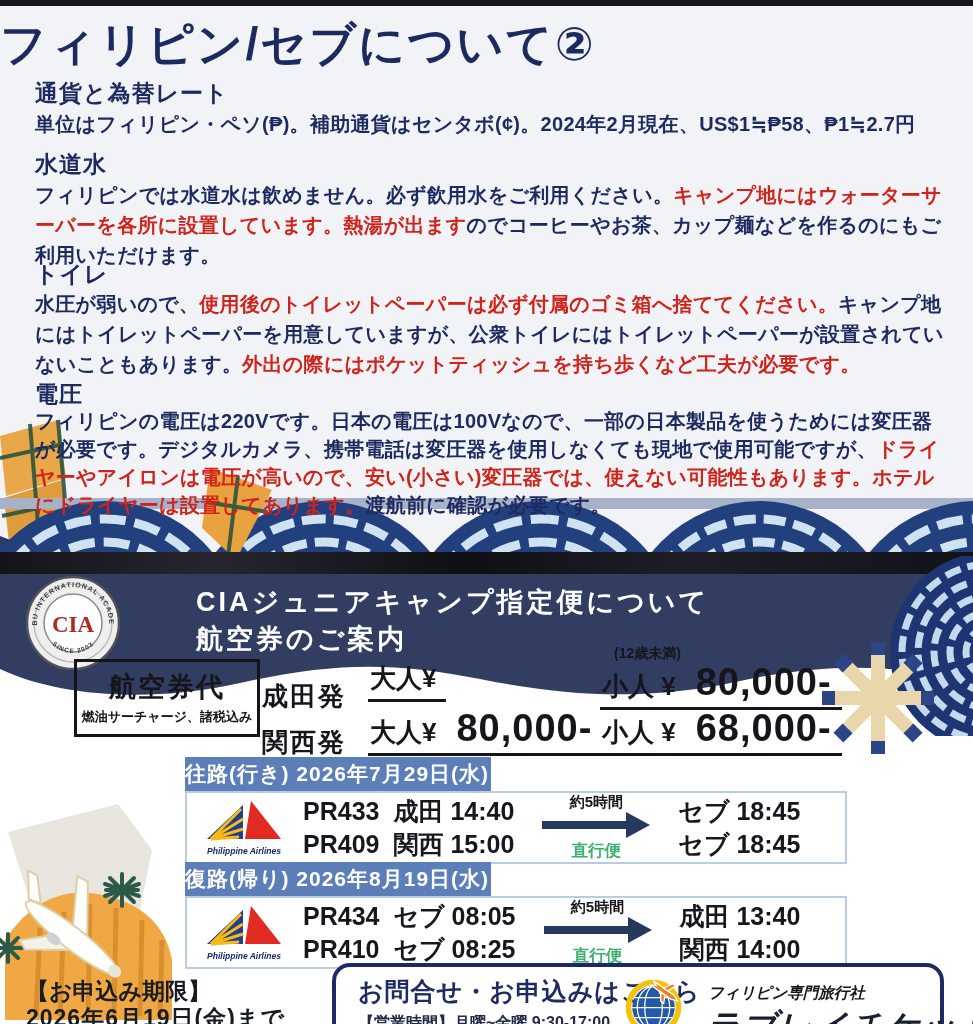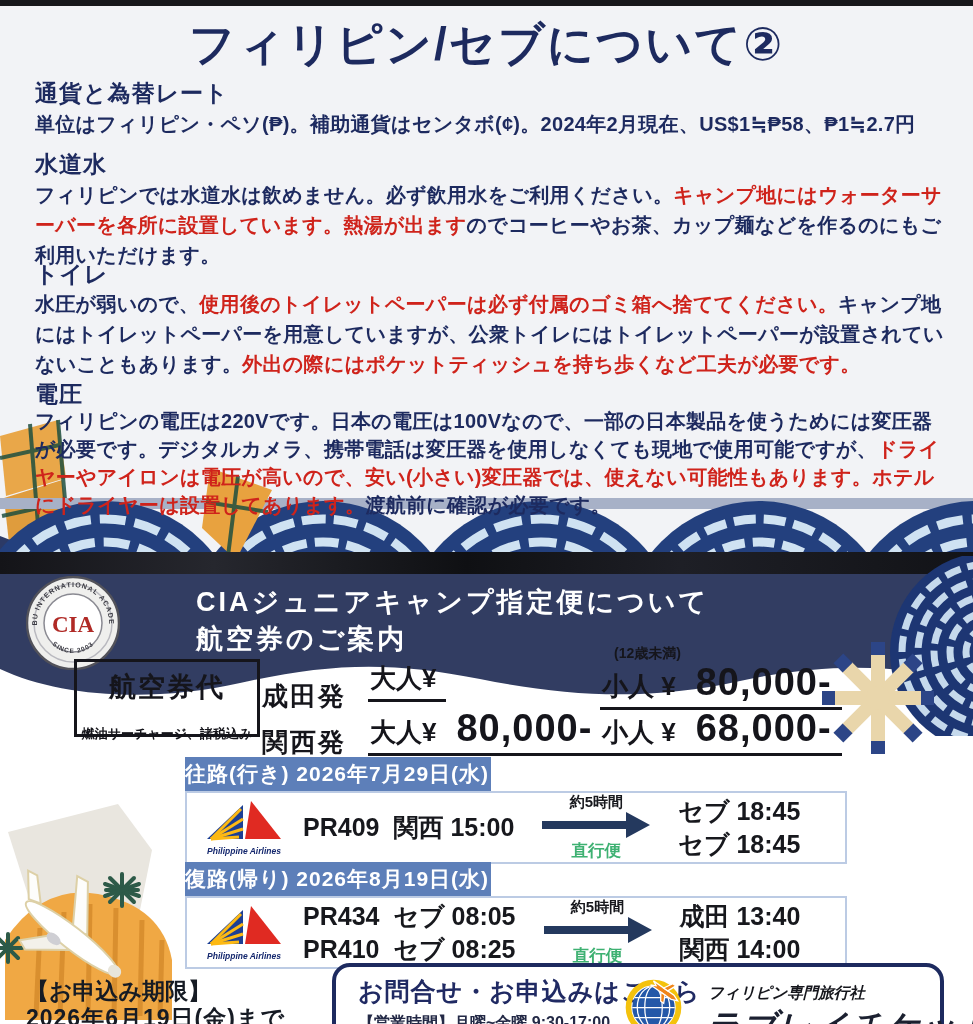--- a/index.html
+++ b/index.html
@@ -7,21 +7,21 @@
     --green:#3eb172; --arrow:#24395e; --ink:#16171d; --wave_blue:#23407e;
     --arc_light:#cfe2f2; --orange:#efa33f; --dark_green:#2d5a48; --beige:#e9d6ab;
   }
   *{margin:0;padding:0;box-sizing:border-box;}
   html,body{width:973px;height:1024px;overflow:hidden;}
   body{font-family:"Liberation Sans","DejaVu Sans",sans-serif;background:#ffffff;position:relative;}
   .abs{position:absolute;}
   
   .top-bg{left:0;top:0;width:973px;height:552px;background:#f2f3f6;z-index:0;}
   .top-edge{left:0;top:0;width:973px;height:6px;background:#17171b;z-index:7;}
-  .page-title{left:0;top:14px;width:973px;text-align:center;font-size:46px;font-weight:800;
+  .page-title{left:0;top:14px;width:973px;font-size:46px;font-weight:800;
     color:var(--navy);letter-spacing:2px;z-index:3;}
   .sec-h{left:35px;width:900px;font-size:23px;font-weight:800;color:var(--navy);z-index:3;letter-spacing:1px;}
   .sec-p{left:35px;width:915px;font-size:20px;font-weight:700;line-height:30px;z-index:3;letter-spacing:0.3px;}
   .t-navy{color:var(--navy);} .t-red{color:var(--red);}
   .p-volt{line-height:28px;}
   
   .plaid-left{left:0;top:418px;z-index:1;}
   .wave-band{left:0;top:494px;z-index:2;}
   .kite-piece{left:198px;top:468px;z-index:2;}
   .photo-strip{left:0;top:552px;width:973px;height:22px;z-index:4;
@@ -30,21 +30,21 @@
   .navy-wave{left:0;top:659px;z-index:5;}
   .cia-badge{left:26px;top:576px;z-index:6;}
   .banner-line1{left:196px;top:584px;font-size:27px;font-weight:700;color:#ffffff;letter-spacing:3px;z-index:6;}
   .banner-line2{left:196px;top:621px;font-size:27px;font-weight:700;color:#ffffff;letter-spacing:3px;z-index:6;}
   .swirl-right{left:850px;top:556px;z-index:5;}
   .star-deco{left:818px;top:638px;z-index:6;}
   
   .fare-box{left:74px;top:659px;width:186px;height:78px;border:3px solid #15151b;z-index:6;
     text-align:center;background:transparent;}
   .fare-box .fb-title{font-size:27px;font-weight:800;color:#15151b;margin-top:7px;letter-spacing:2px;}
-  .fare-box .fb-sub{font-size:13px;font-weight:700;color:#15151b;margin-top:20px;}
+  .fare-box .fb-sub{font-size:13px;font-weight:700;color:#15151b;margin-top:3px;}
   .fare-origin{font-size:26px;font-weight:800;color:#15151b;z-index:6;letter-spacing:2px;}
   .price-group{display:flex;align-items:baseline;gap:20px;border-bottom:3px solid #15151b;
     padding:0 10px 3px 2px;z-index:6;white-space:nowrap;}
   .plabel{font-size:26px;font-weight:800;color:#15151b;}
   .pnum{font-size:38px;font-weight:800;color:#15151b;letter-spacing:1px;}
   .child-note{font-size:14px;font-weight:700;color:#15151b;z-index:6;}
   
   .fl-header{width:306px;height:34px;background:var(--bar_blue);color:#fff;font-size:21px;font-weight:700;
     text-align:left;line-height:34px;letter-spacing:1px;z-index:6;}
   .fl-body{width:662px;height:73px;background:#fff;border:2px solid #bccbe4;display:flex;align-items:center;
@@ -263,20 +263,21 @@
           <line x1="6" y1="40" x2="36" y2="10"></line>
           <line x1="6" y1="40" x2="38" y2="20"></line>
           <line x1="6" y1="40" x2="38" y2="30"></line>
           <line x1="6" y1="40" x2="34" y2="38"></line>
         </g>
       <polygon points="46,2 76,40 40,40" fill="#e02a22"></polygon>
     </svg>
     <div class="pal-caption">Philippine Airlines</div>
   </div>
   <div class="col-dep">
+    <div><span>PR433</span><span>成田 14:40</span></div>
     <div><span>PR409</span><span>関西 15:00</span></div>
   </div>
   <div class="col-mid">
     <div class="dur">約5時間</div>
     <svg width="112" height="26" viewBox="0 0 112 26">
         <path d="M2,13 h84 v-9 l24,13 l-24,13 v-9 H2 Z" fill="var(--arrow)" transform="translate(0,-4)"></path>
       </svg>
     <div class="direct">直行便</div>
   </div>
   <div class="col-arr">

